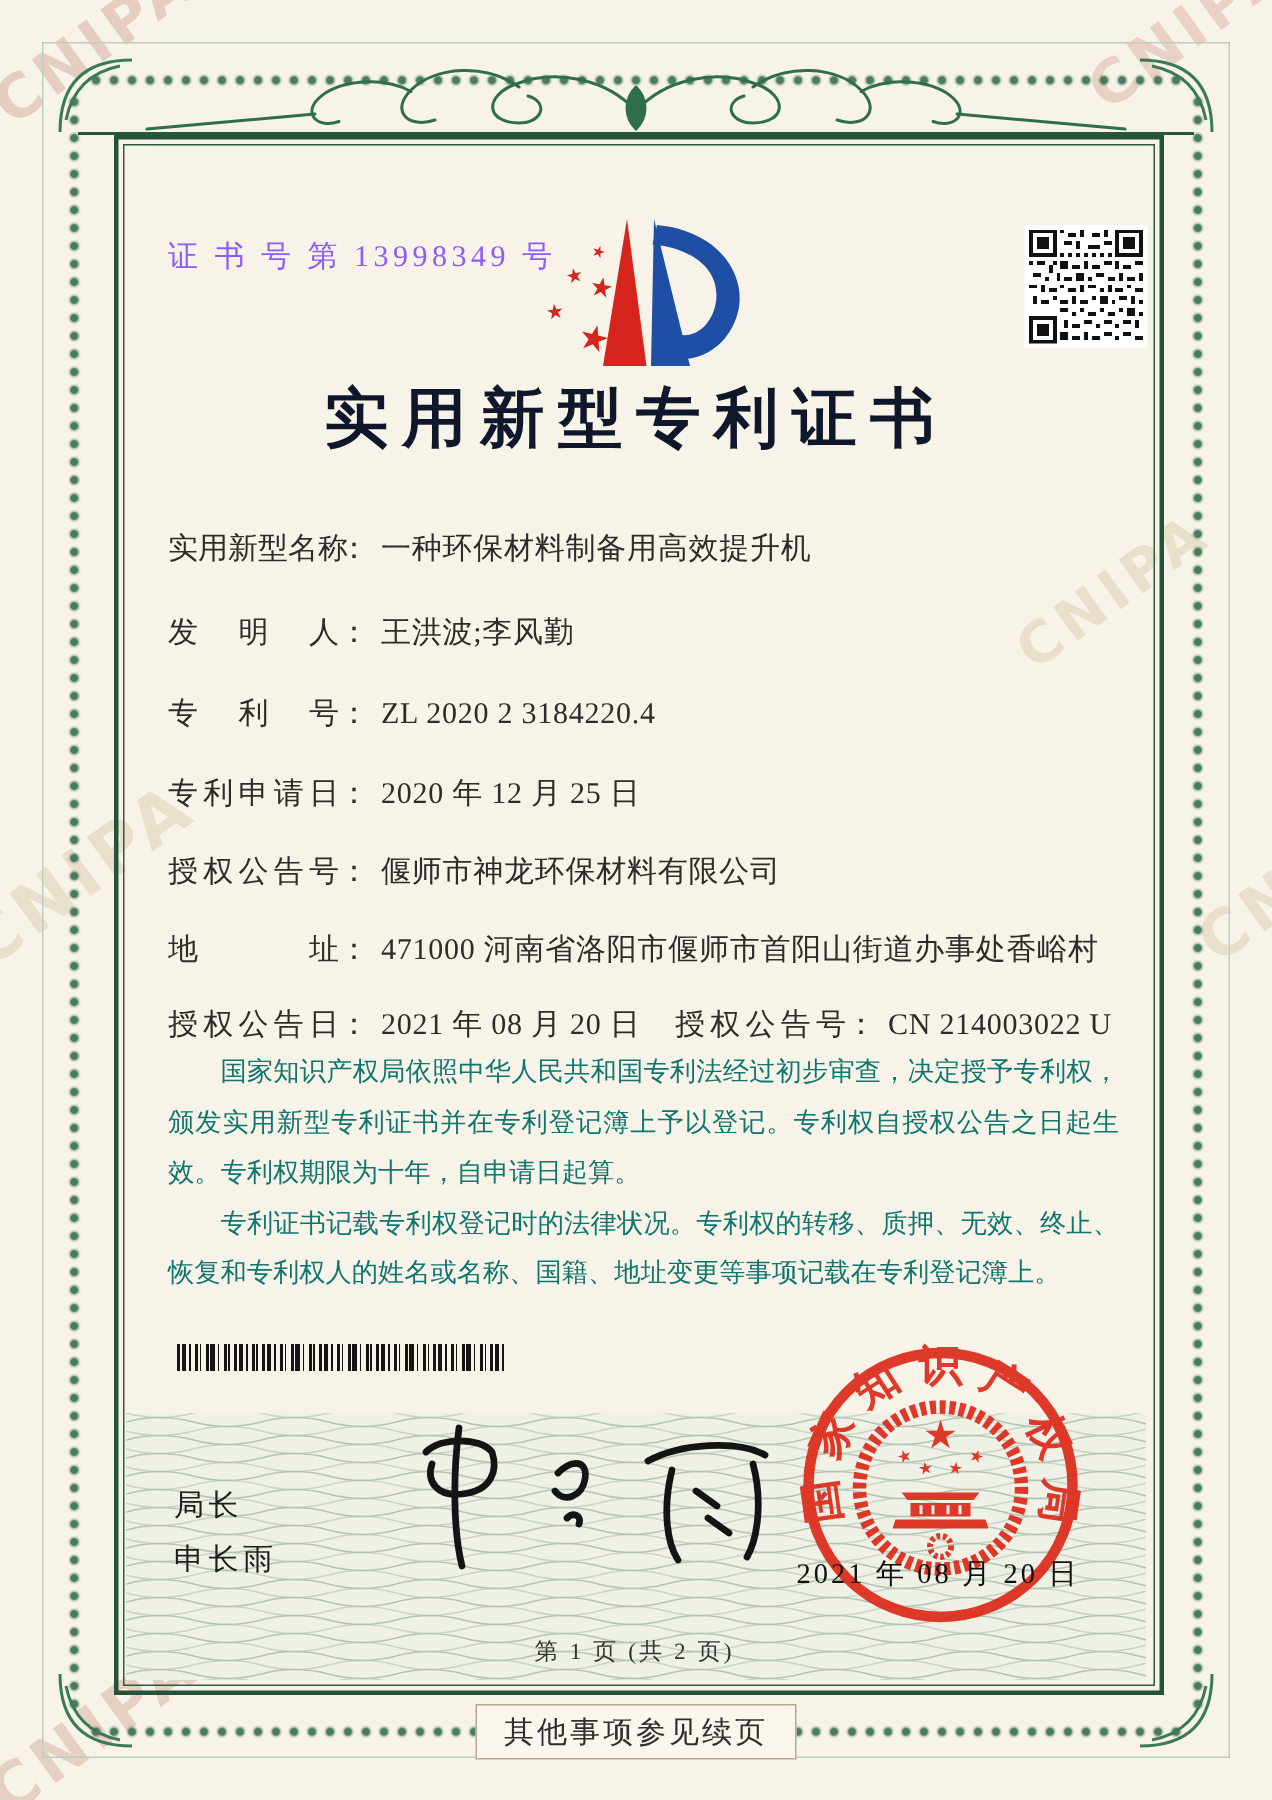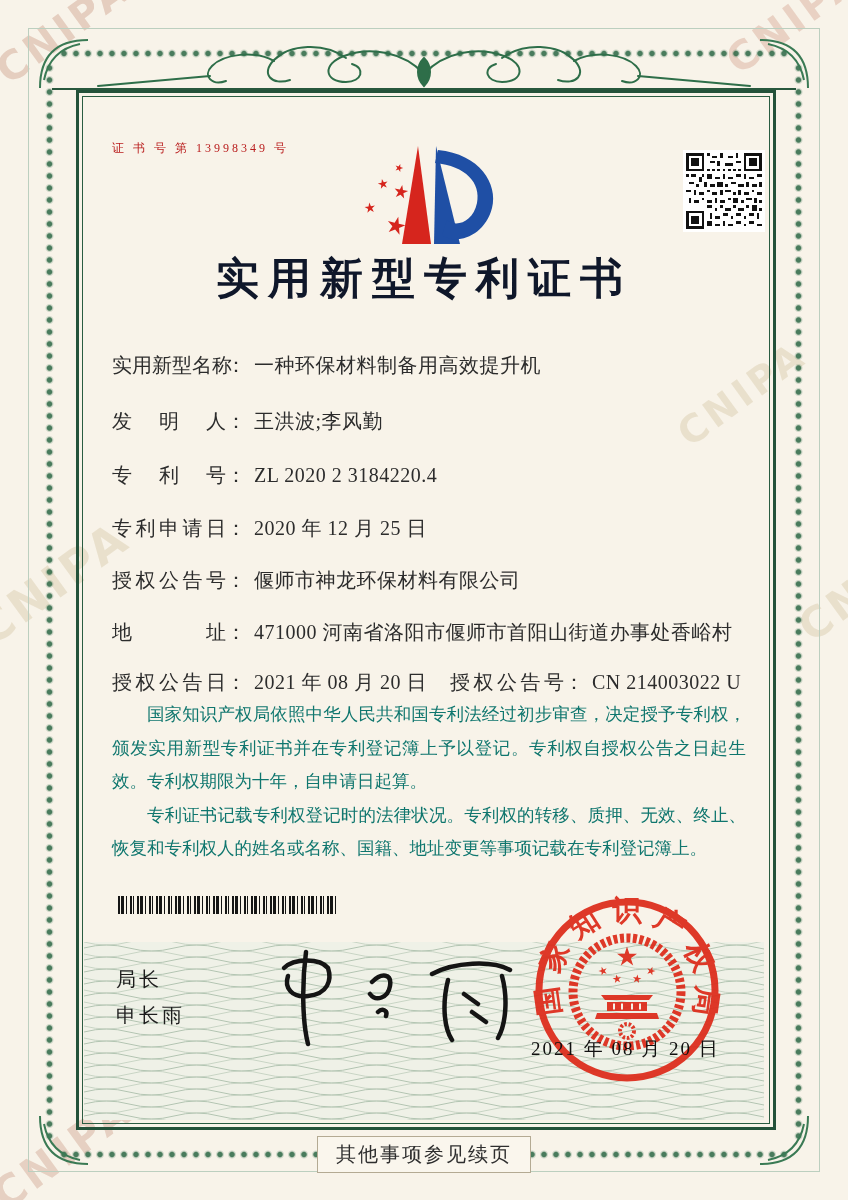--- a/index.html
+++ b/index.html
@@ -28,21 +28,21 @@
     background:radial-gradient(circle at 50% 6px, rgba(43,103,68,.85) 2.2px, rgba(43,103,68,.25) 3.2px, transparent 4.5px);
     background-size:11px 12px;}
   .lace-left{left:44px;} .lace-right{right:44px;}
   .top-rule{position:absolute;left:52px;right:52px;top:88px;height:2px;background:#28573d;z-index:1;}
   .flourish{position:absolute;left:94px;top:34px;z-index:2;}
   .corner-curl{position:absolute;z-index:2;}
   .frame{position:absolute;left:76px;top:90px;width:694px;height:1034px;
     border:3px solid #24523a;z-index:2;}
   .frame-inner{position:absolute;inset:3px;border:1px solid #2a5c41;}
   
-  .cert-no{position:absolute;left:112px;top:140px;font-size:12px;letter-spacing:3px;color:#b91c1c;z-index:3;}
+  .cert-no{position:absolute;left:112px;top:157px;font-size:20px;letter-spacing:3px;color:#8b5cf6;z-index:3;}
   .logo{position:absolute;left:352px;top:142px;z-index:3;}
   .qr{position:absolute;left:683px;top:150px;width:76px;height:76px;background:#fff;padding:3px;z-index:3;}
   .title{position:absolute;left:0;top:250px;width:100%;text-align:center;
     font-size:43px;font-weight:bold;letter-spacing:9px;color:#0f172a;z-index:3;}
   
   .frow{position:absolute;left:112px;font-size:20px;color:#2c2c2c;z-index:3;white-space:nowrap;}
   .flabel{display:inline-block;width:114px;text-align:justify;text-align-last:justify;}
   .fcolon{display:inline-block;margin-right:8px;}
   .fval{letter-spacing:.5px;}
   .grant2{position:absolute;left:338px;top:0;}
@@ -53,21 +53,21 @@
   
   .barcode{position:absolute;left:118px;top:896px;width:220px;height:18px;z-index:3;
     background:repeating-linear-gradient(90deg,
       #151515 0 2px, transparent 2px 3px,
       #151515 3px 6px, transparent 6px 8px,
       #151515 8px 9px,  transparent 9px 12px,
       #151515 12px 14px, transparent 14px 15px,
       #151515 15px 16px, transparent 16px 19px);}
   
   .waves{position:absolute;left:84px;top:942px;width:680px;height:178px;z-index:2;}
-  .chief{position:absolute;left:116px;z-index:4;font-size:20px;letter-spacing:3px;color:#1d1d1d;}
+  .chief{position:absolute;left:116px;z-index:4;font-size:20px;letter-spacing:3px;color:#1d1d1d;margin-top:24px;}
   .chief-label{top:966px;} .chief-name{top:1002px;}
   .signature{position:absolute;left:244px;top:938px;z-index:4;}
   .seal{position:absolute;left:505px;top:893px;z-index:4;}
   .seal-date{position:absolute;left:531px;top:1036px;z-index:5;
     font-size:19px;letter-spacing:2px;color:#101010;}
   .page-info{position:absolute;left:76px;top:1091px;width:694px;text-align:center;
     font-size:15.5px;letter-spacing:2px;color:#333;z-index:3;}
   .note-box{position:absolute;left:50%;top:1136px;transform:translateX(-50%);
     border:1px solid #b4aa93;background:#faf6ed;padding:4px 18px;
     font-size:20px;letter-spacing:2px;color:#2e2e2e;z-index:3;white-space:nowrap;}
@@ -255,15 +255,16 @@
             <rect x="116" y="110.5" width="2" height="6"></rect>
             <rect x="126" y="110.5" width="2" height="6"></rect>
             <rect x="134" y="110.5" width="2" height="6"></rect>
           </g>
         <circle cx="122" cy="138" r="7" fill="none" stroke="#dd2b1a" stroke-width="4" stroke-dasharray="2.5 1.8"></circle>
       </g>
     </g>
   </svg>
   <div class="seal-date">2021 年 08 月 20 日</div>
 
+  <div class="page-info">第 1 页 (共 2 页)</div>
   <div class="note-box">其他事项参见续页</div>
 
 </div>
 
 </body></html>

